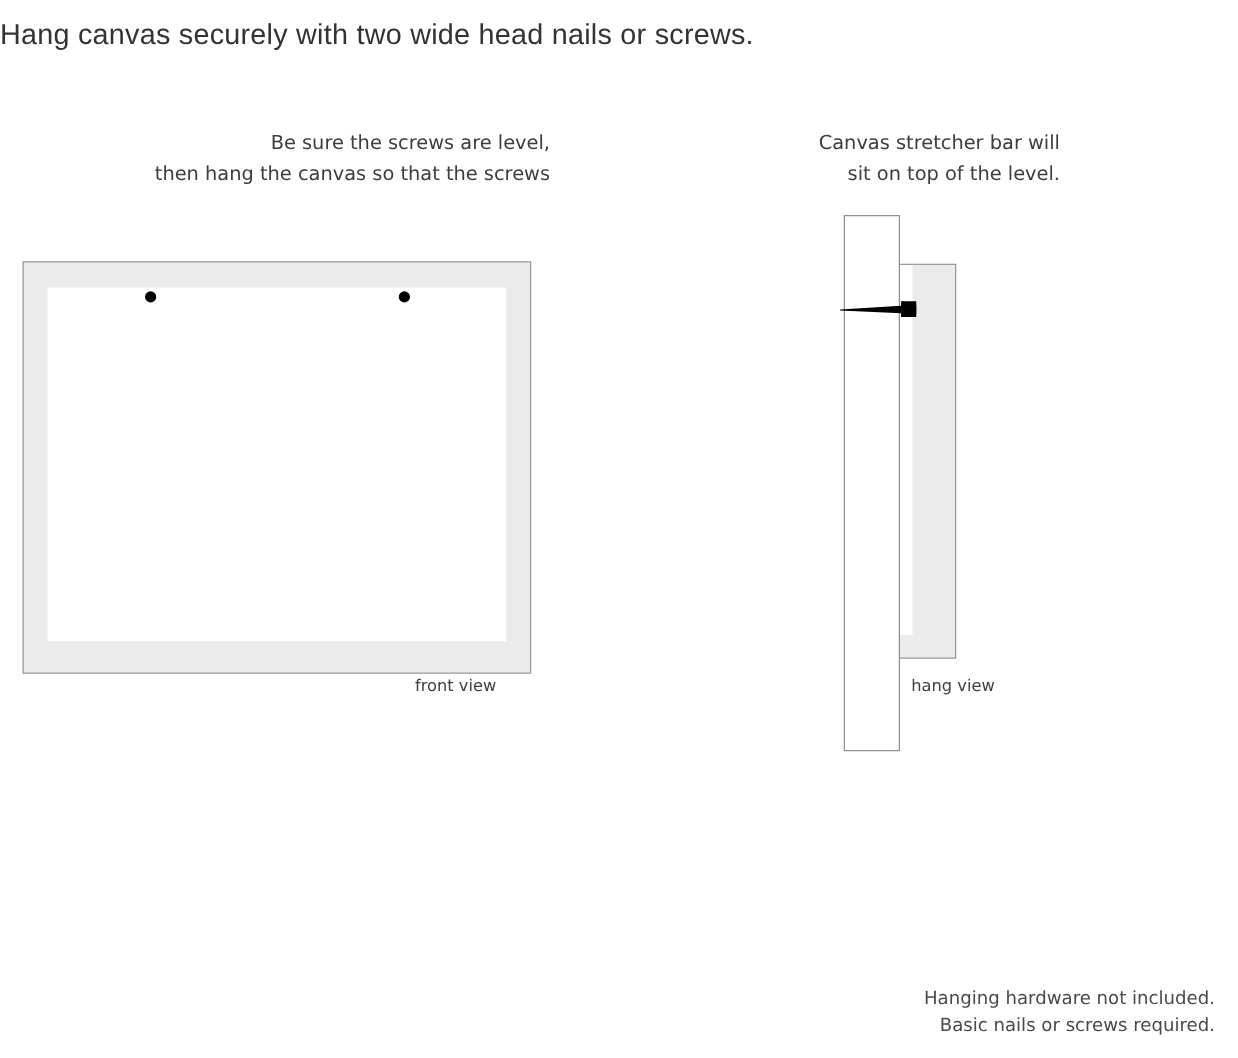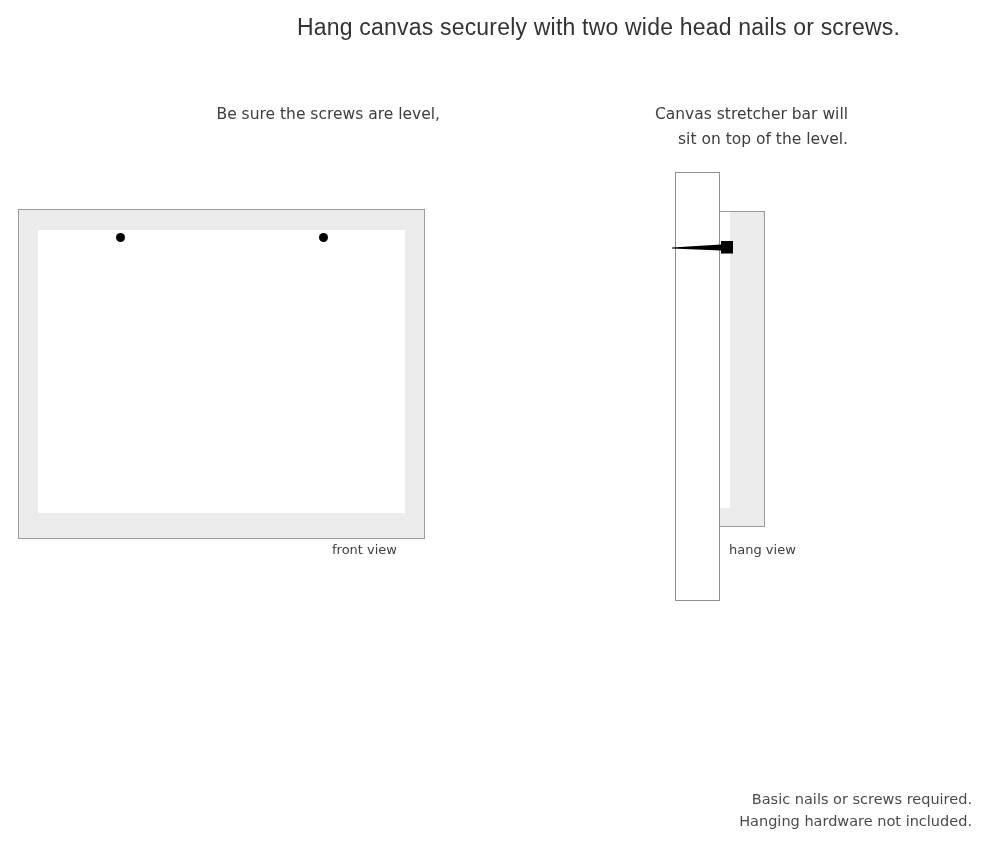--- a/index.html
+++ b/index.html
@@ -16,21 +16,21 @@
     color: #3b3b3b;
     -webkit-font-smoothing: antialiased;
   }
 
   
   .title {
     position: absolute;
     left: 0;
     top: 14px;
     width: 900px;
-    text-align: right;
+    text-align: left;
     font-family: "Liberation Sans", sans-serif;
     font-size: 23px;
     font-weight: 300;
     letter-spacing: 0.2px;
     color: #333333;
     white-space: nowrap;
   }
 
   
   .caption {
@@ -156,20 +156,21 @@
   }
   .footer .line { display: block; white-space: nowrap; }
 </style>
 </head>
 <body>
 
 <div class="title">Hang canvas securely with two wide head nails or screws.</div>
 
 <div class="caption caption-left">
   <span class="line">Be sure the screws are level,</span>
+  <span class="line">then hang the canvas so that the screws</span>
 </div>
 
 <div class="caption caption-right">
   <span class="line">Canvas stretcher bar will</span>
   <span class="line">sit on top of the level.</span>
 </div>
 
 <div class="frontview-wrap">
   <div class="frame-outer"></div>
   <div class="frame-inner"></div>
@@ -186,15 +187,15 @@
 
     <polygon points="2,11.6 51,8.6 51,14.6 2,12.4" fill="#000000"></polygon>
 
     <polygon points="51,5.0 63,5.0 63,17.5 51,17.5" fill="#000000"></polygon>
     <polygon points="51,5.0 63,8.0 63,14.8 51,17.5" fill="#000000"></polygon>
   </svg>
 </div>
 <div class="view-label label-side">hang view</div>
 
 <div class="footer">
+  <span class="line">Hanging hardware not included.</span>
   <span class="line">Basic nails or screws required.</span>
-  <span class="line">Hanging hardware not included.</span>
 </div>
 
 </body></html>

